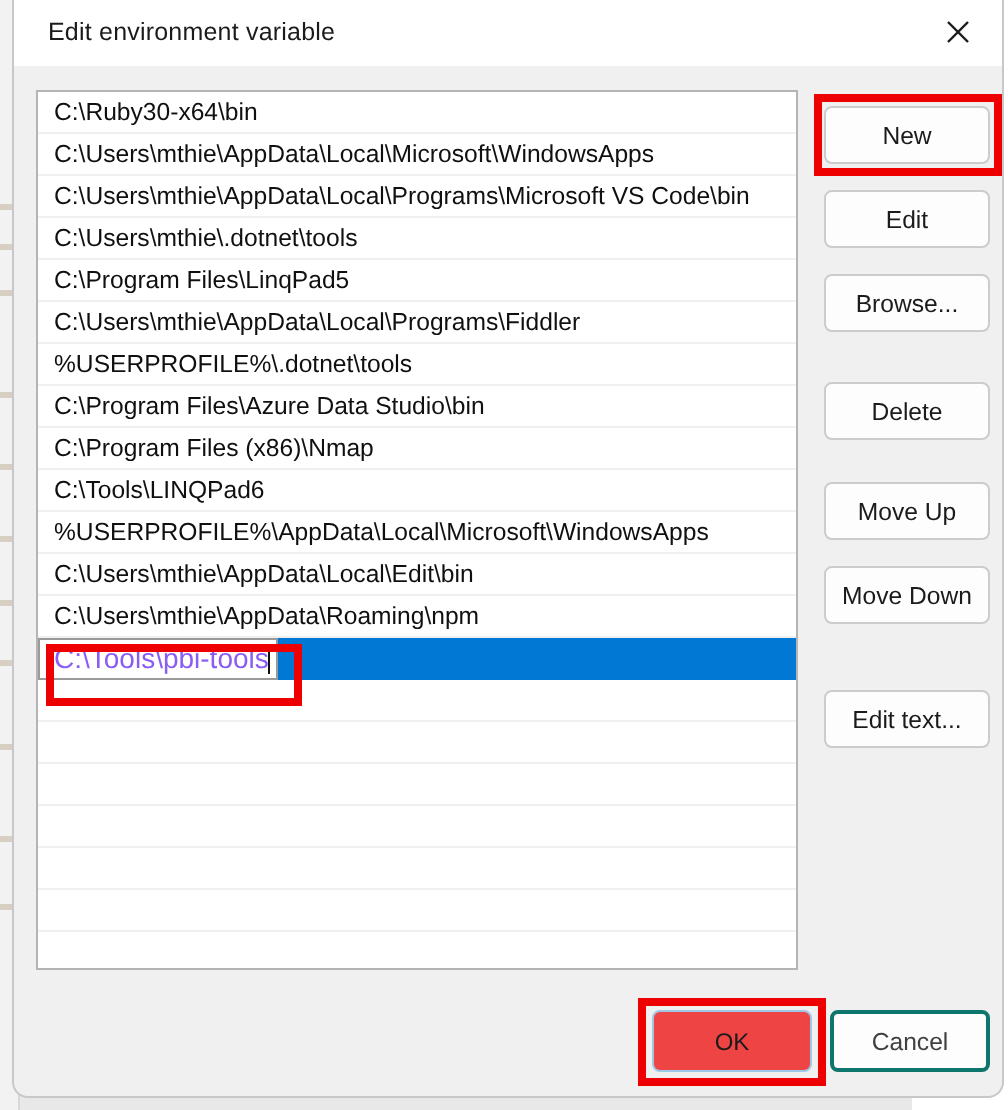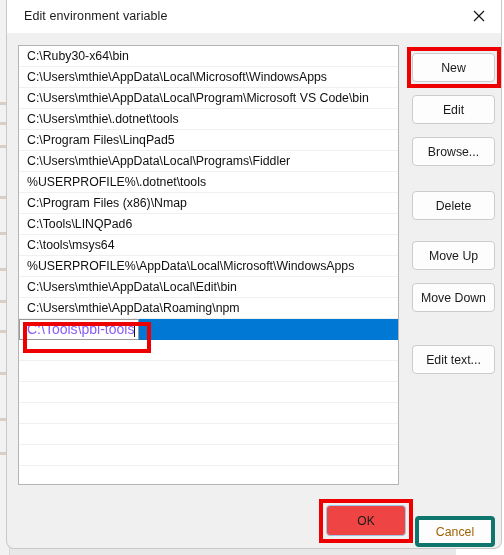--- a/index.html
+++ b/index.html
@@ -187,30 +187,29 @@
     justify-content: center;
     cursor: pointer;
   }
   .btn-cancel {
     position: absolute;
     left: 408px;
     top: 505px;
     width: 80px;
     height: 31px;
     background: #fdfdfd;
-    border: 4px solid #0f766e;
+    border: 2px solid #0f766e;
     border-radius: 4px;
     box-sizing: border-box;
     font-size: 12.3px;
-    color: #a16207;
-    display: flex;
-    align-items: center;
-    justify-content: center;
-    cursor: pointer;
-    margin-top: 11px;
+    color: #404040;
+    display: flex;
+    align-items: center;
+    justify-content: center;
+    cursor: pointer;
   }
 
   
   .annot {
     position: absolute;
     border: 4px solid #ee0000;
     box-sizing: border-box;
     pointer-events: none;
   }
   .annot-new       { left: 400px; top: 47px;  width: 94px;  height: 41px; }
@@ -244,28 +243,28 @@
         <svg width="12" height="12" viewBox="0 0 12 12" aria-hidden="true">
           <line x1="1" y1="1" x2="11" y2="11" stroke="#1b1b1b" stroke-width="1.2"></line>
           <line x1="11" y1="1" x2="1" y2="11" stroke="#1b1b1b" stroke-width="1.2"></line>
         </svg>
       </div>
     </div>
 
     <div class="listbox" id="listbox">
         <div class="row">C:\Ruby30-x64\bin</div>
         <div class="row">C:\Users\mthie\AppData\Local\Microsoft\WindowsApps</div>
-        <div class="row">C:\Users\mthie\AppData\Local\Program\Microsoft VS Code\bin</div>
+        <div class="row">C:\Users\mthie\AppData\Local\Programs\Microsoft VS Code\bin</div>
         <div class="row">C:\Users\mthie\.dotnet\tools</div>
         <div class="row">C:\Program Files\LinqPad5</div>
         <div class="row">C:\Users\mthie\AppData\Local\Programs\Fiddler</div>
         <div class="row">%USERPROFILE%\.dotnet\tools</div>
+        <div class="row">C:\Program Files\Azure Data Studio\bin</div>
         <div class="row">C:\Program Files (x86)\Nmap</div>
         <div class="row">C:\Tools\LINQPad6</div>
-        <div class="row">C:\tools\msys64</div>
         <div class="row">%USERPROFILE%\AppData\Local\Microsoft\WindowsApps</div>
         <div class="row">C:\Users\mthie\AppData\Local\Edit\bin</div>
         <div class="row">C:\Users\mthie\AppData\Roaming\npm</div>
         <div class="row selected">
           <div class="inline-edit">
             <span class="txt">C:\Tools\pbi-tools</span>
             <span class="caret"></span>
           </div>
         </div>
         <div class="row blank">&nbsp;</div>

